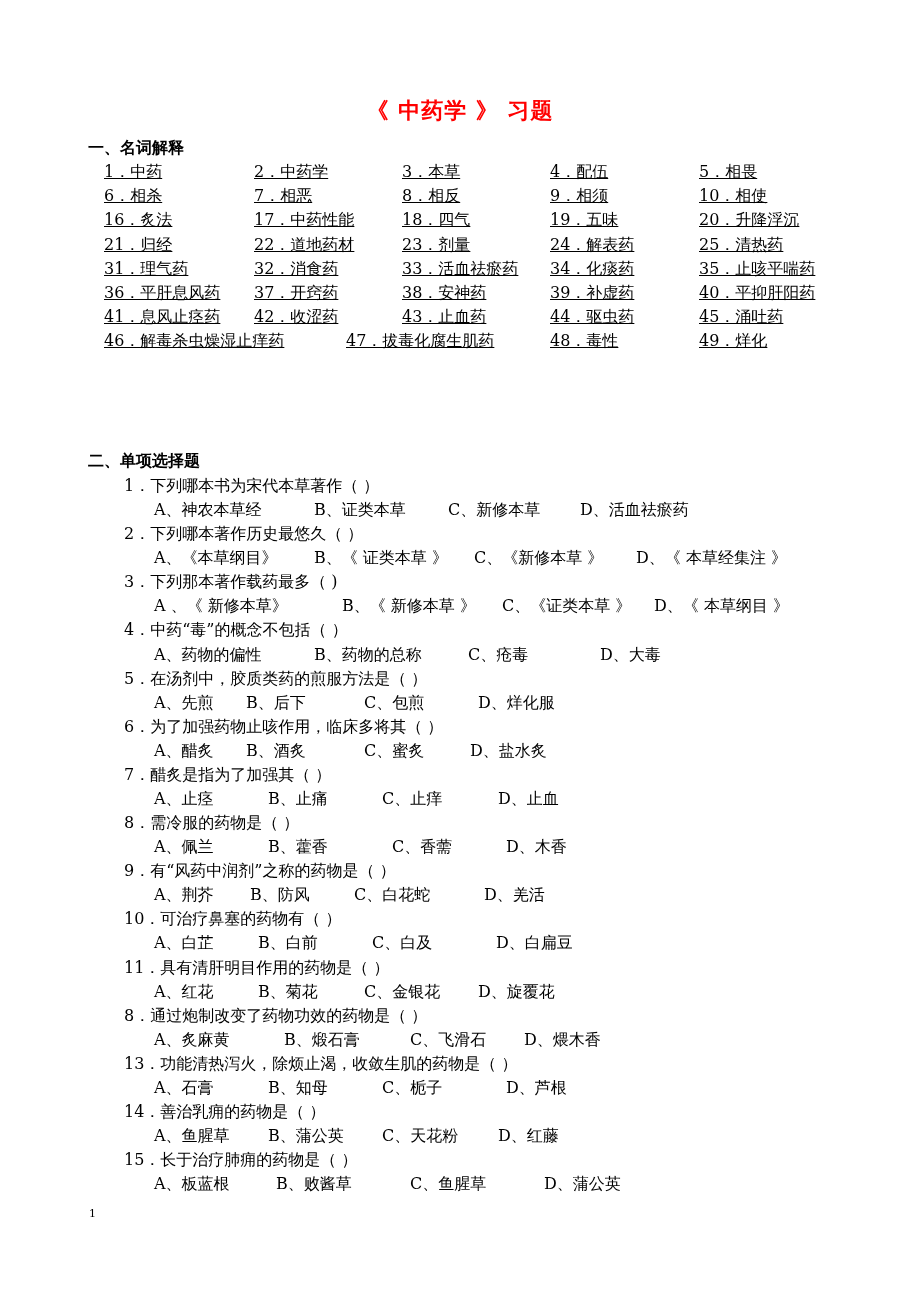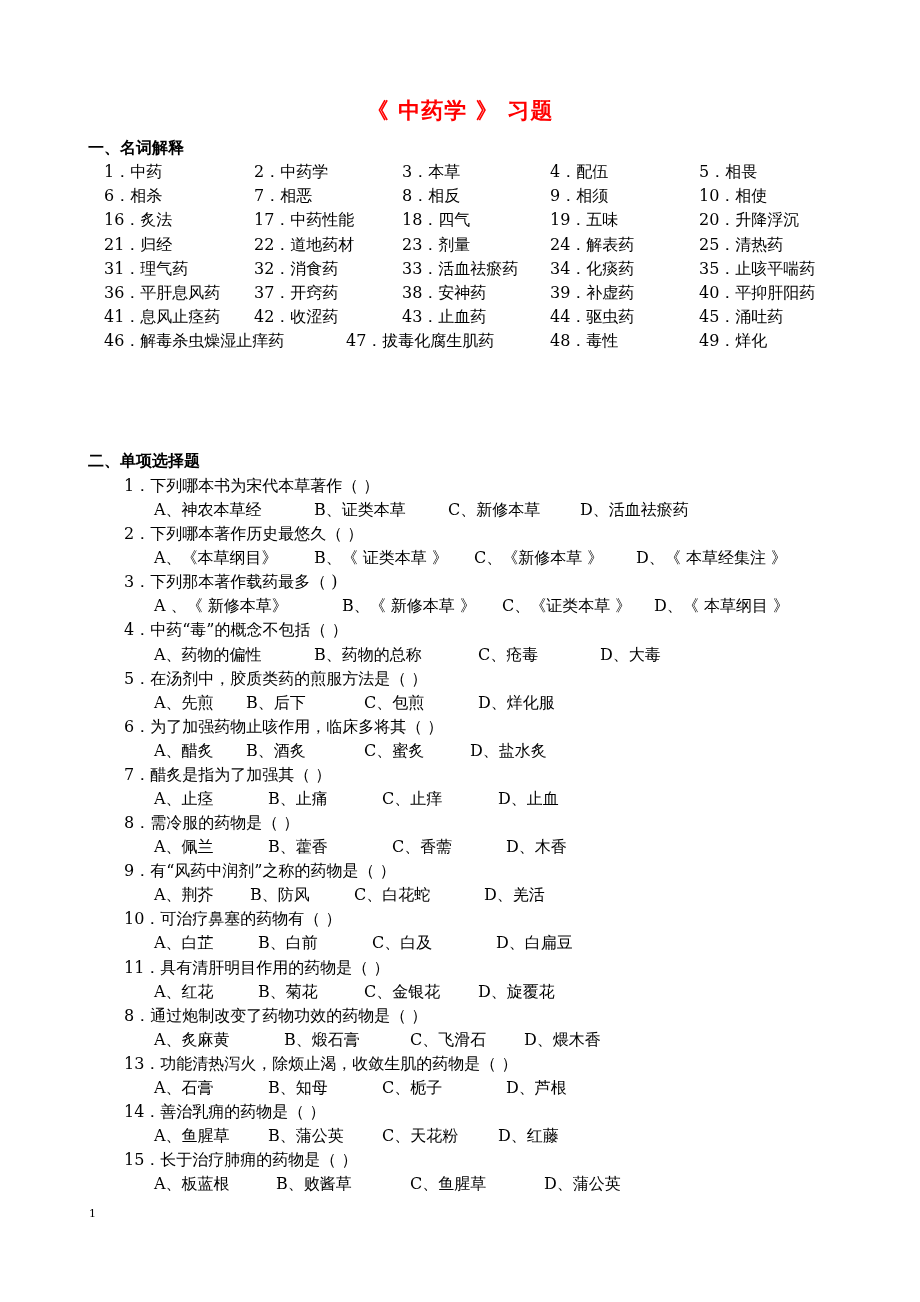--- a/index.html
+++ b/index.html
@@ -5,21 +5,21 @@
   html, body { margin: 0; padding: 0; background: #ffffff; }
   body { width: 920px; height: 1302px; position: relative; overflow: hidden;
          font-family: "DejaVu Serif", "Liberation Serif", serif; color: #000; }
   .title { position: absolute; top: 96px; left: 0; width: 920px; text-align: center;
            font-family: "DejaVu Sans", "Liberation Sans", sans-serif; font-weight: bold;
            font-size: 22px; color: #ff0000; letter-spacing: 1px; }
   .section-head { position: absolute; left: 88px; font-family: "DejaVu Sans", "Liberation Sans", sans-serif;
                   font-weight: bold; font-size: 16px; }
   .terms { position: absolute; left: 104px; top: 160px; width: 740px; }
   .term-row { height: 24.2px; position: relative; font-size: 16px; line-height: 24px; }
-  .term { position: absolute; white-space: nowrap; }
+  .term { position: absolute; white-space: nowrap; text-decoration: underline; }
   .q { position: absolute; left: 124px; font-size: 16px; line-height: 24px; white-space: nowrap; }
   .opts { position: absolute; left: 154px; font-size: 16px; line-height: 24px; height: 24px; width: 700px; }
   .opt { position: absolute; white-space: nowrap; }
   .page-num { position: absolute; left: 89px; top: 1207px; font-size: 11px; }
 </style>
 </head>
 <body>
 
 <div class="title">《 中药学 》  习题</div>
 
@@ -106,21 +106,21 @@
   <span class="opt" style="left:0">A 、《 新修本草》</span>
   <span class="opt" style="left:188px">B、《 新修本草 》</span>
   <span class="opt" style="left:348px">C、《证类本草 》</span>
   <span class="opt" style="left:500px">D、《 本草纲目 》</span>
 </div>
 
 <div class="q" style="top:618px">4．中药“毒”的概念不包括（ ）</div>
 <div class="opts" style="top:643px">
   <span class="opt" style="left:0">A、药物的偏性</span>
   <span class="opt" style="left:160px">B、药物的总称</span>
-  <span class="opt" style="left:324px">C、疮毒</span>
+  <span class="opt" style="left:314px">C、疮毒</span>
   <span class="opt" style="left:446px">D、大毒</span>
 </div>
 
 <div class="q" style="top:667px">5．在汤剂中，胶质类药的煎服方法是（ ）</div>
 <div class="opts" style="top:691px">
   <span class="opt" style="left:0">A、先煎</span>
   <span class="opt" style="left:92px">B、后下</span>
   <span class="opt" style="left:210px">C、包煎</span>
   <span class="opt" style="left:324px">D、烊化服</span>
 </div>

